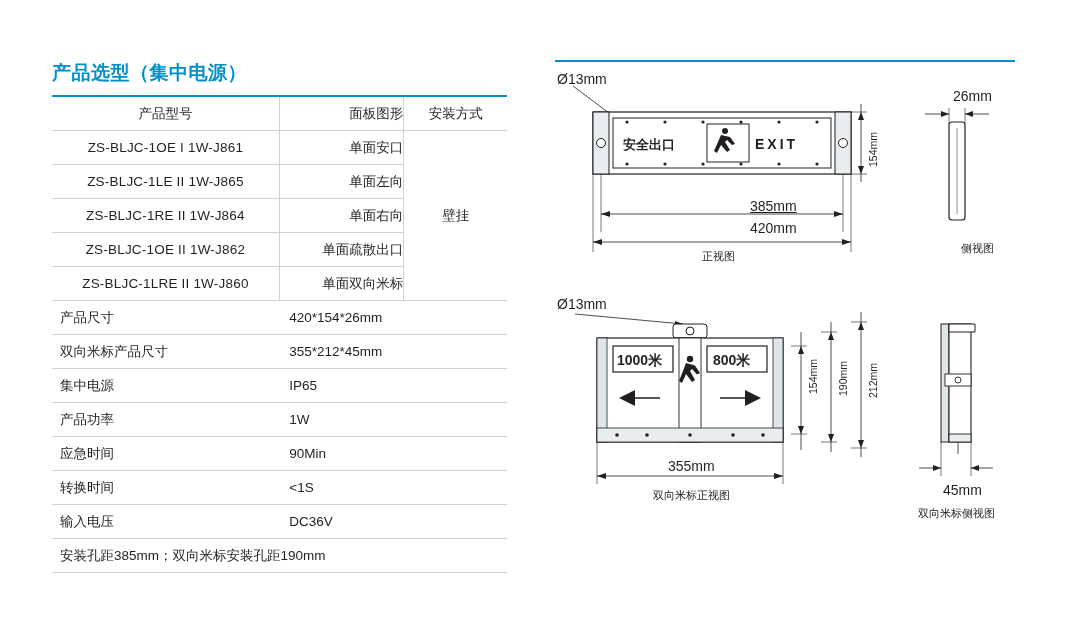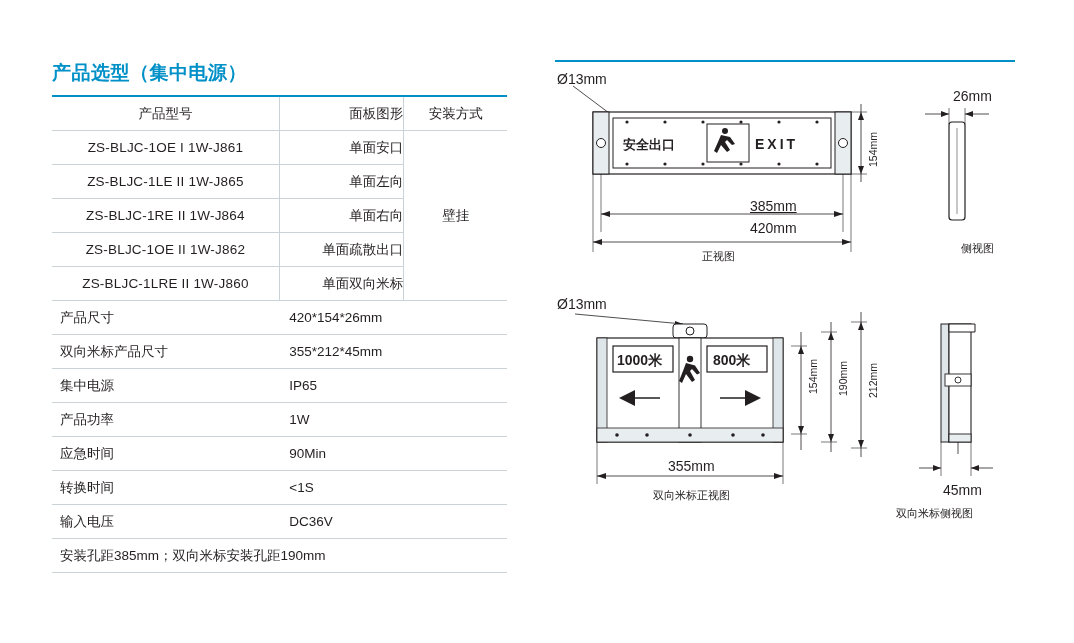--- a/index.html
+++ b/index.html
@@ -377,18 +377,18 @@
         <line x1="53" y1="128" x2="53" y2="140" stroke="#231f20" stroke-width="0.8"></line>
 
         <line x1="36" y1="128" x2="36" y2="162" stroke="#231f20" stroke-width="0.6"></line>
         <line x1="66" y1="128" x2="66" y2="162" stroke="#231f20" stroke-width="0.6"></line>
         <line x1="14" y1="154" x2="36" y2="154" stroke="#231f20" stroke-width="0.8"></line>
         <line x1="66" y1="154" x2="88" y2="154" stroke="#231f20" stroke-width="0.8"></line>
         <polygon points="36,154 28,151 28,157" fill="#231f20"></polygon>
         <polygon points="66,154 74,151 74,157" fill="#231f20"></polygon>
       </svg>
       <div class="dim-text" style="left:388px; top:408px;">45mm</div>
-      <div class="cap-text" style="left:341px; top:432px;">双向米标侧视图</div>
+      <div class="cap-text" style="left:363px; top:432px;">双向米标侧视图</div>
 
     </div>
   </div>
 
 </div>
 
 </body></html>

